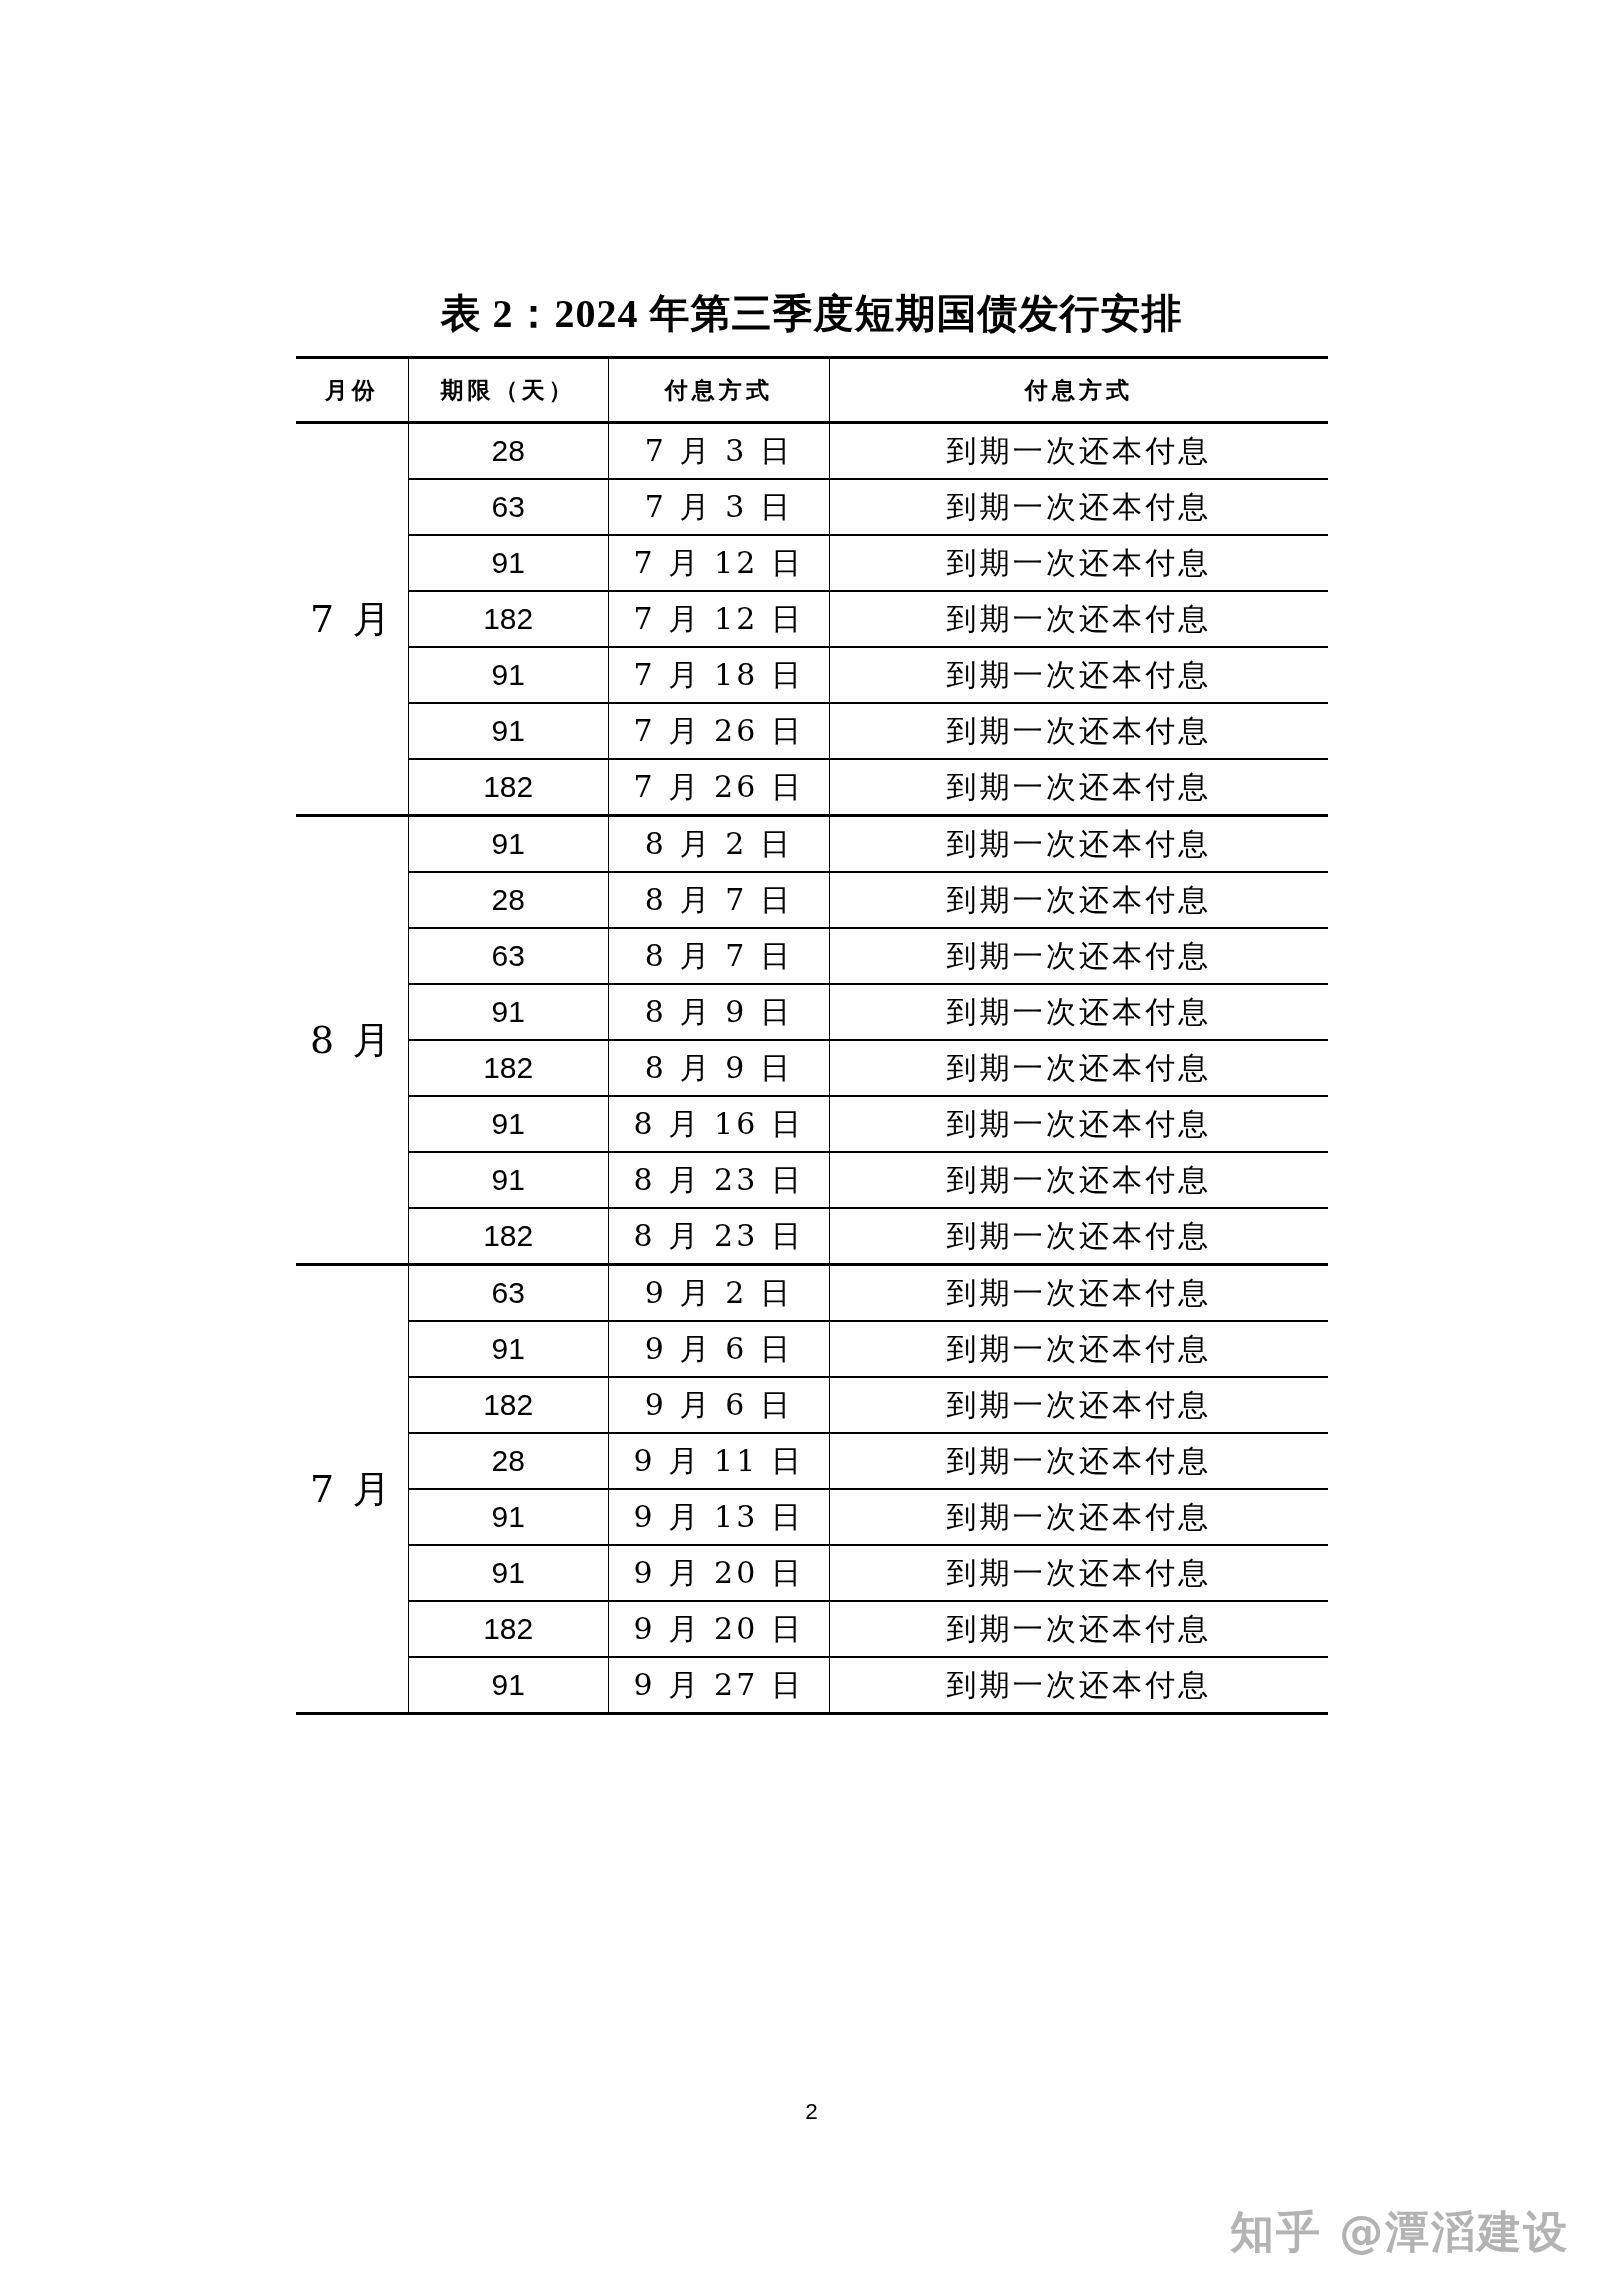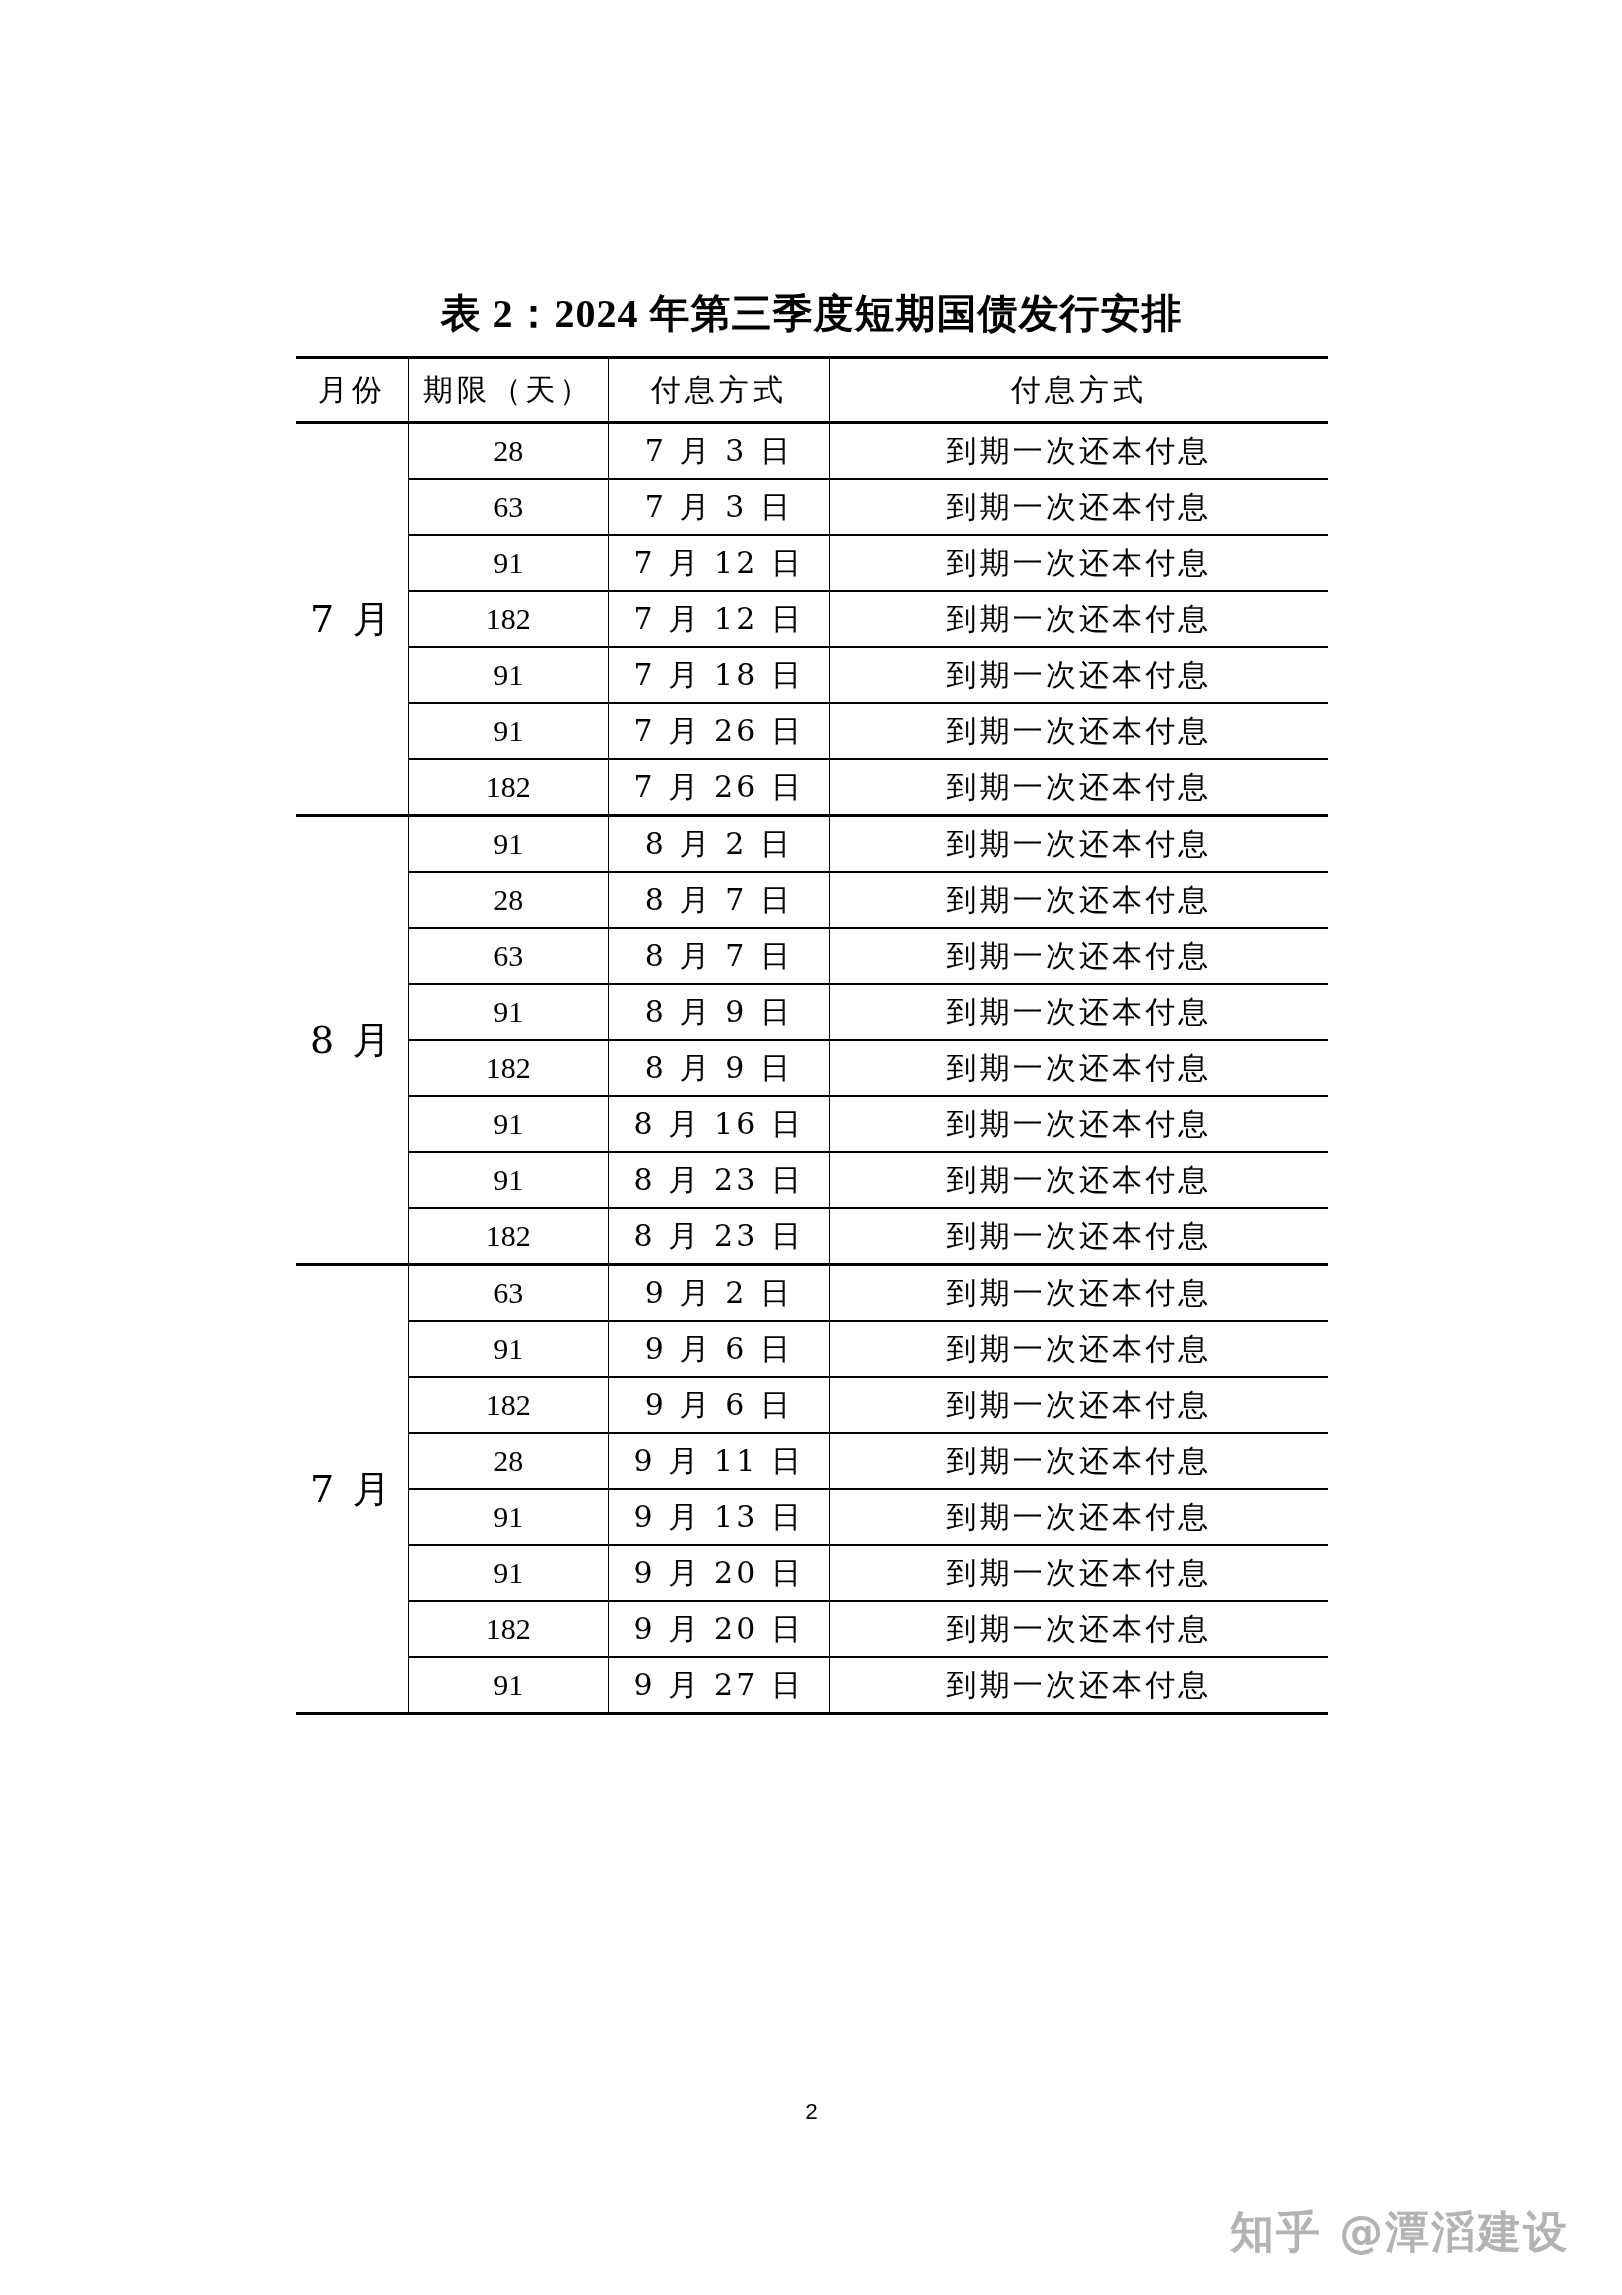--- a/index.html
+++ b/index.html
@@ -56,22 +56,22 @@
       border-left: 1.5px solid #000;
       border-right: 1.5px solid #000;
       border-top: 2px solid #000;
       border-bottom: 2px solid #000;
     }
     table.schedule tr > :first-child { border-left: none; }
     table.schedule tr > :last-child { border-right: none; }
 
     table.schedule thead th {
       height: 62px;
-      font-weight: normal;
-      font-size: 30px;
+      font-weight: bold;
+      font-size: 23px;
       letter-spacing: 4.1px;
       border-top: 3.1px solid #000;
       border-bottom: 3.1px solid #000;
       font-family: "DejaVu Sans", "Liberation Sans", sans-serif;
       text-align: center;
     }
     table.schedule tbody td {
       height: 54px;
     }
     table.schedule tbody tr.group-last td {
@@ -79,21 +79,21 @@
     }
     table.schedule td.month-cell {
       border-bottom: 3.1px solid #000;
       font-size: 38px;
     }
     .cjk {
       font-family: "DejaVu Serif", "Liberation Serif", serif;
       letter-spacing: 3.1px;
     }
     .num {
-      font-family: Liberation Serif, serif;
+      font-family: Liberation Sans, sans-serif;
     }
     .page-number {
       position: absolute;
       left: 0;
       width: 1623px;
       top: 2099px;
       text-align: center;
       font-size: 22.5px;
       font-family: "Liberation Sans", "DejaVu Sans", sans-serif;
     }

